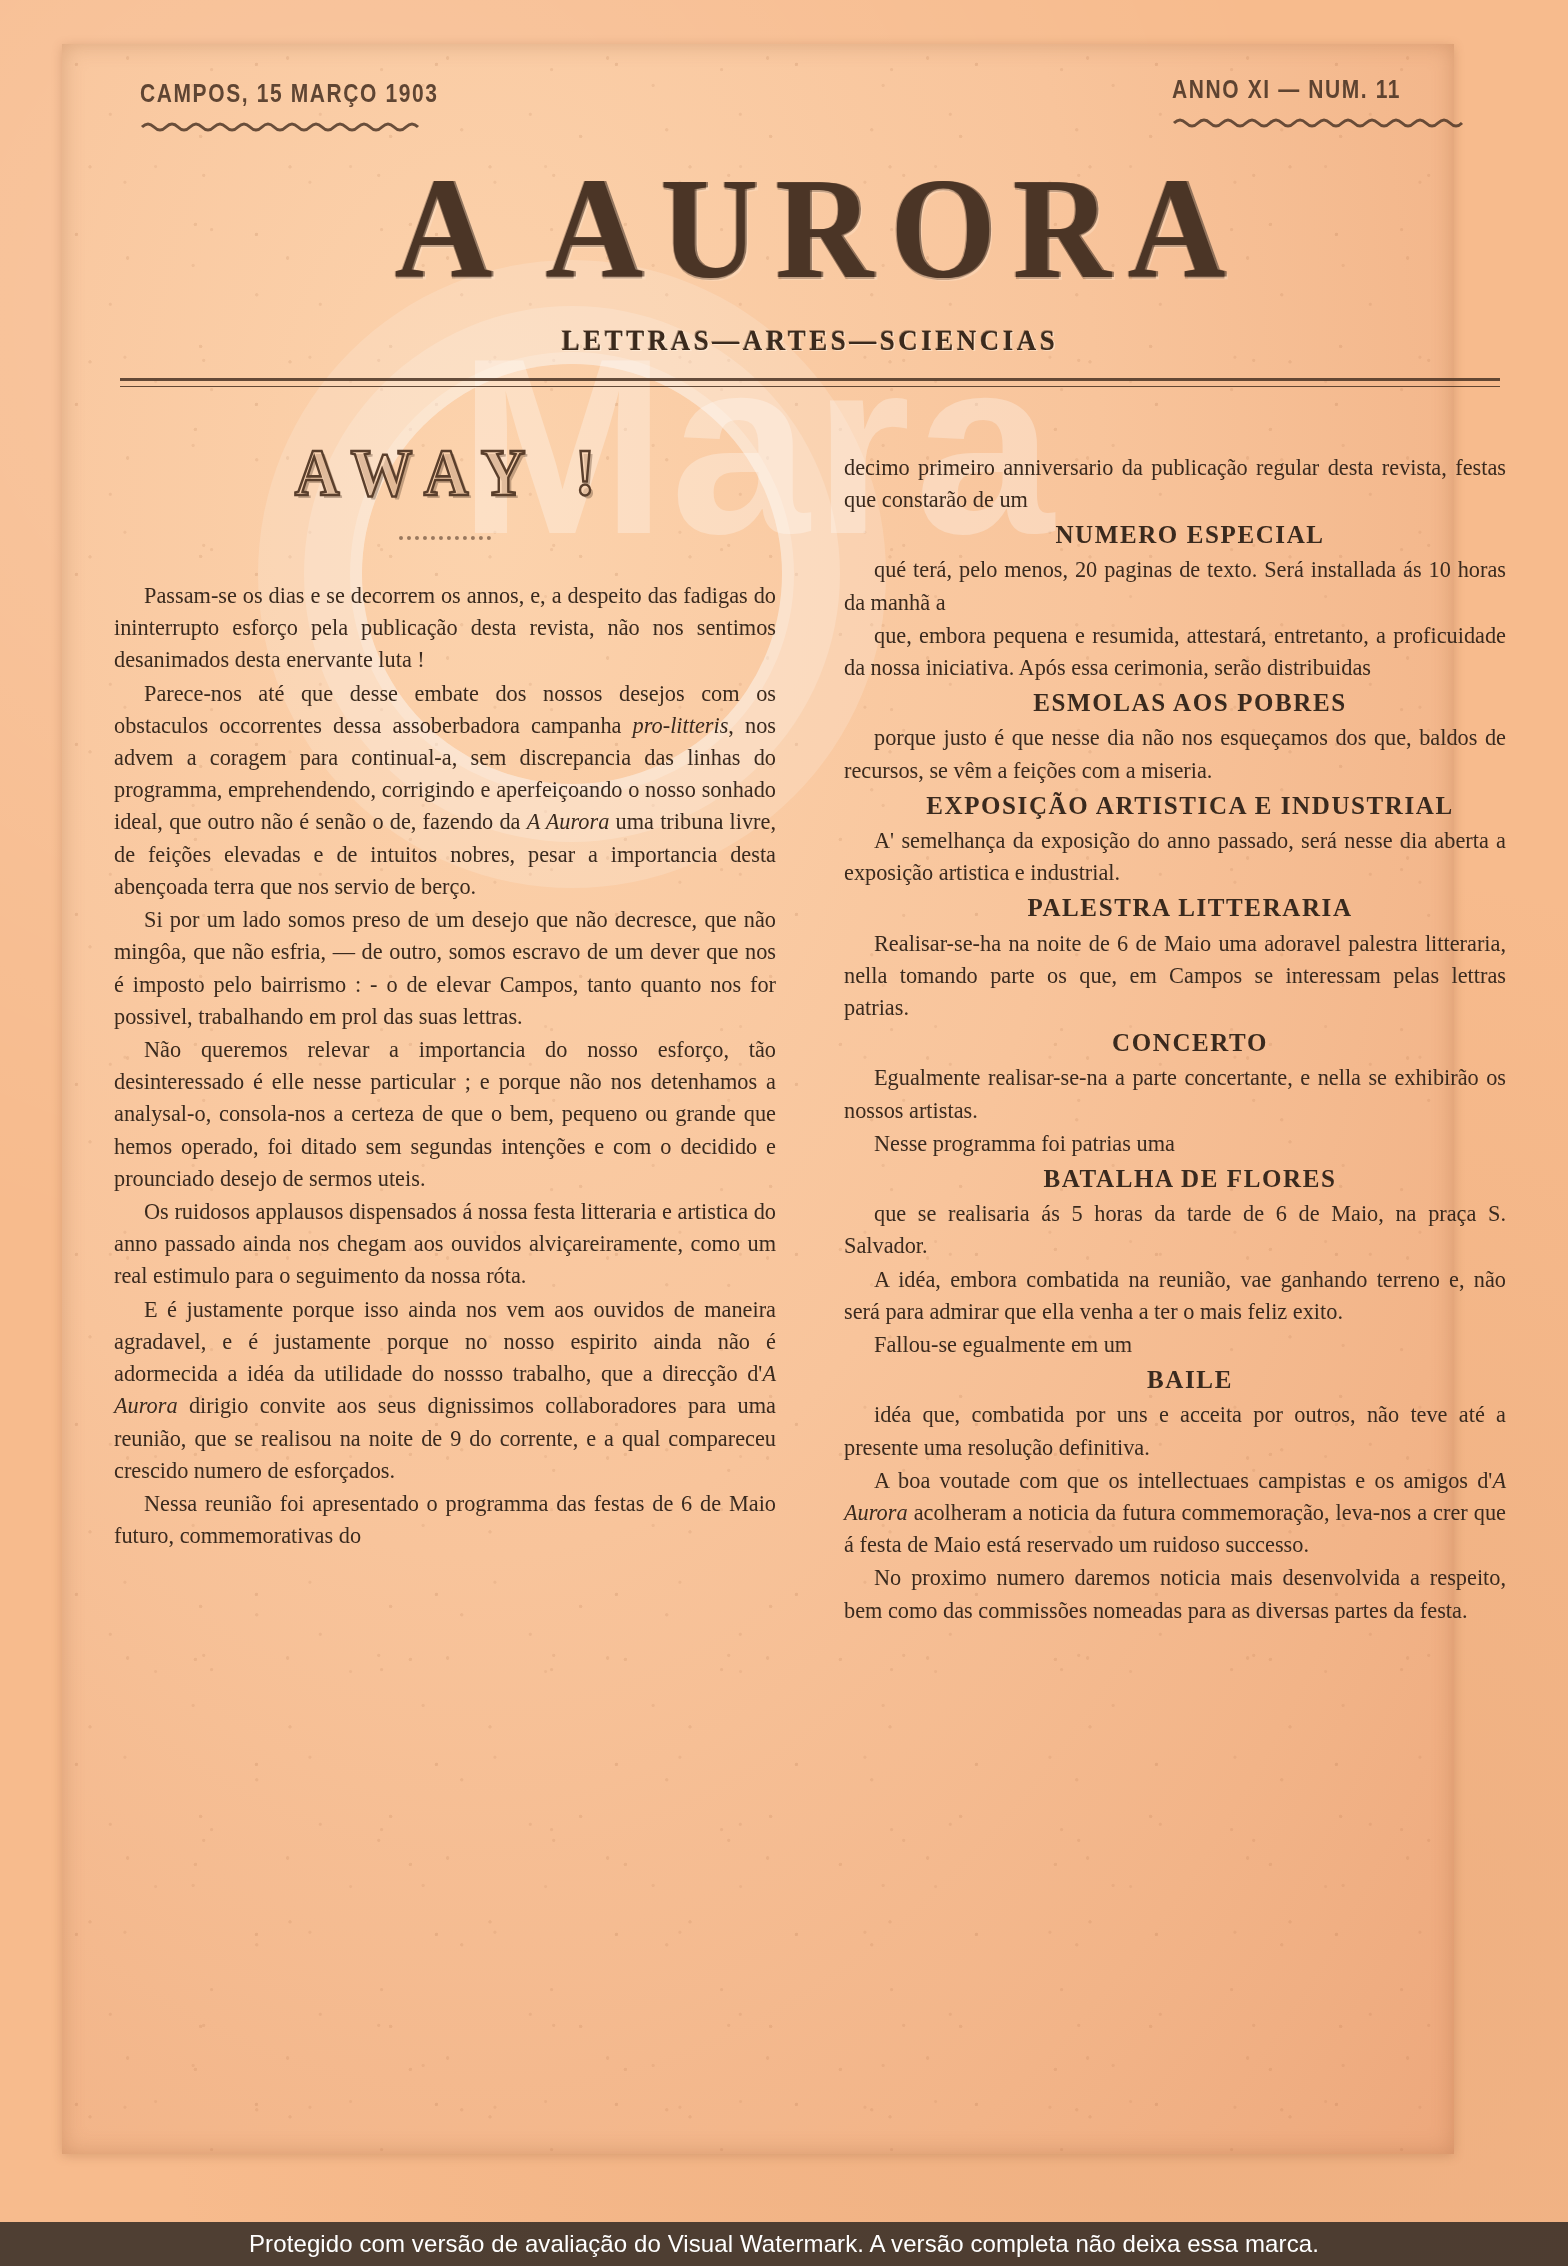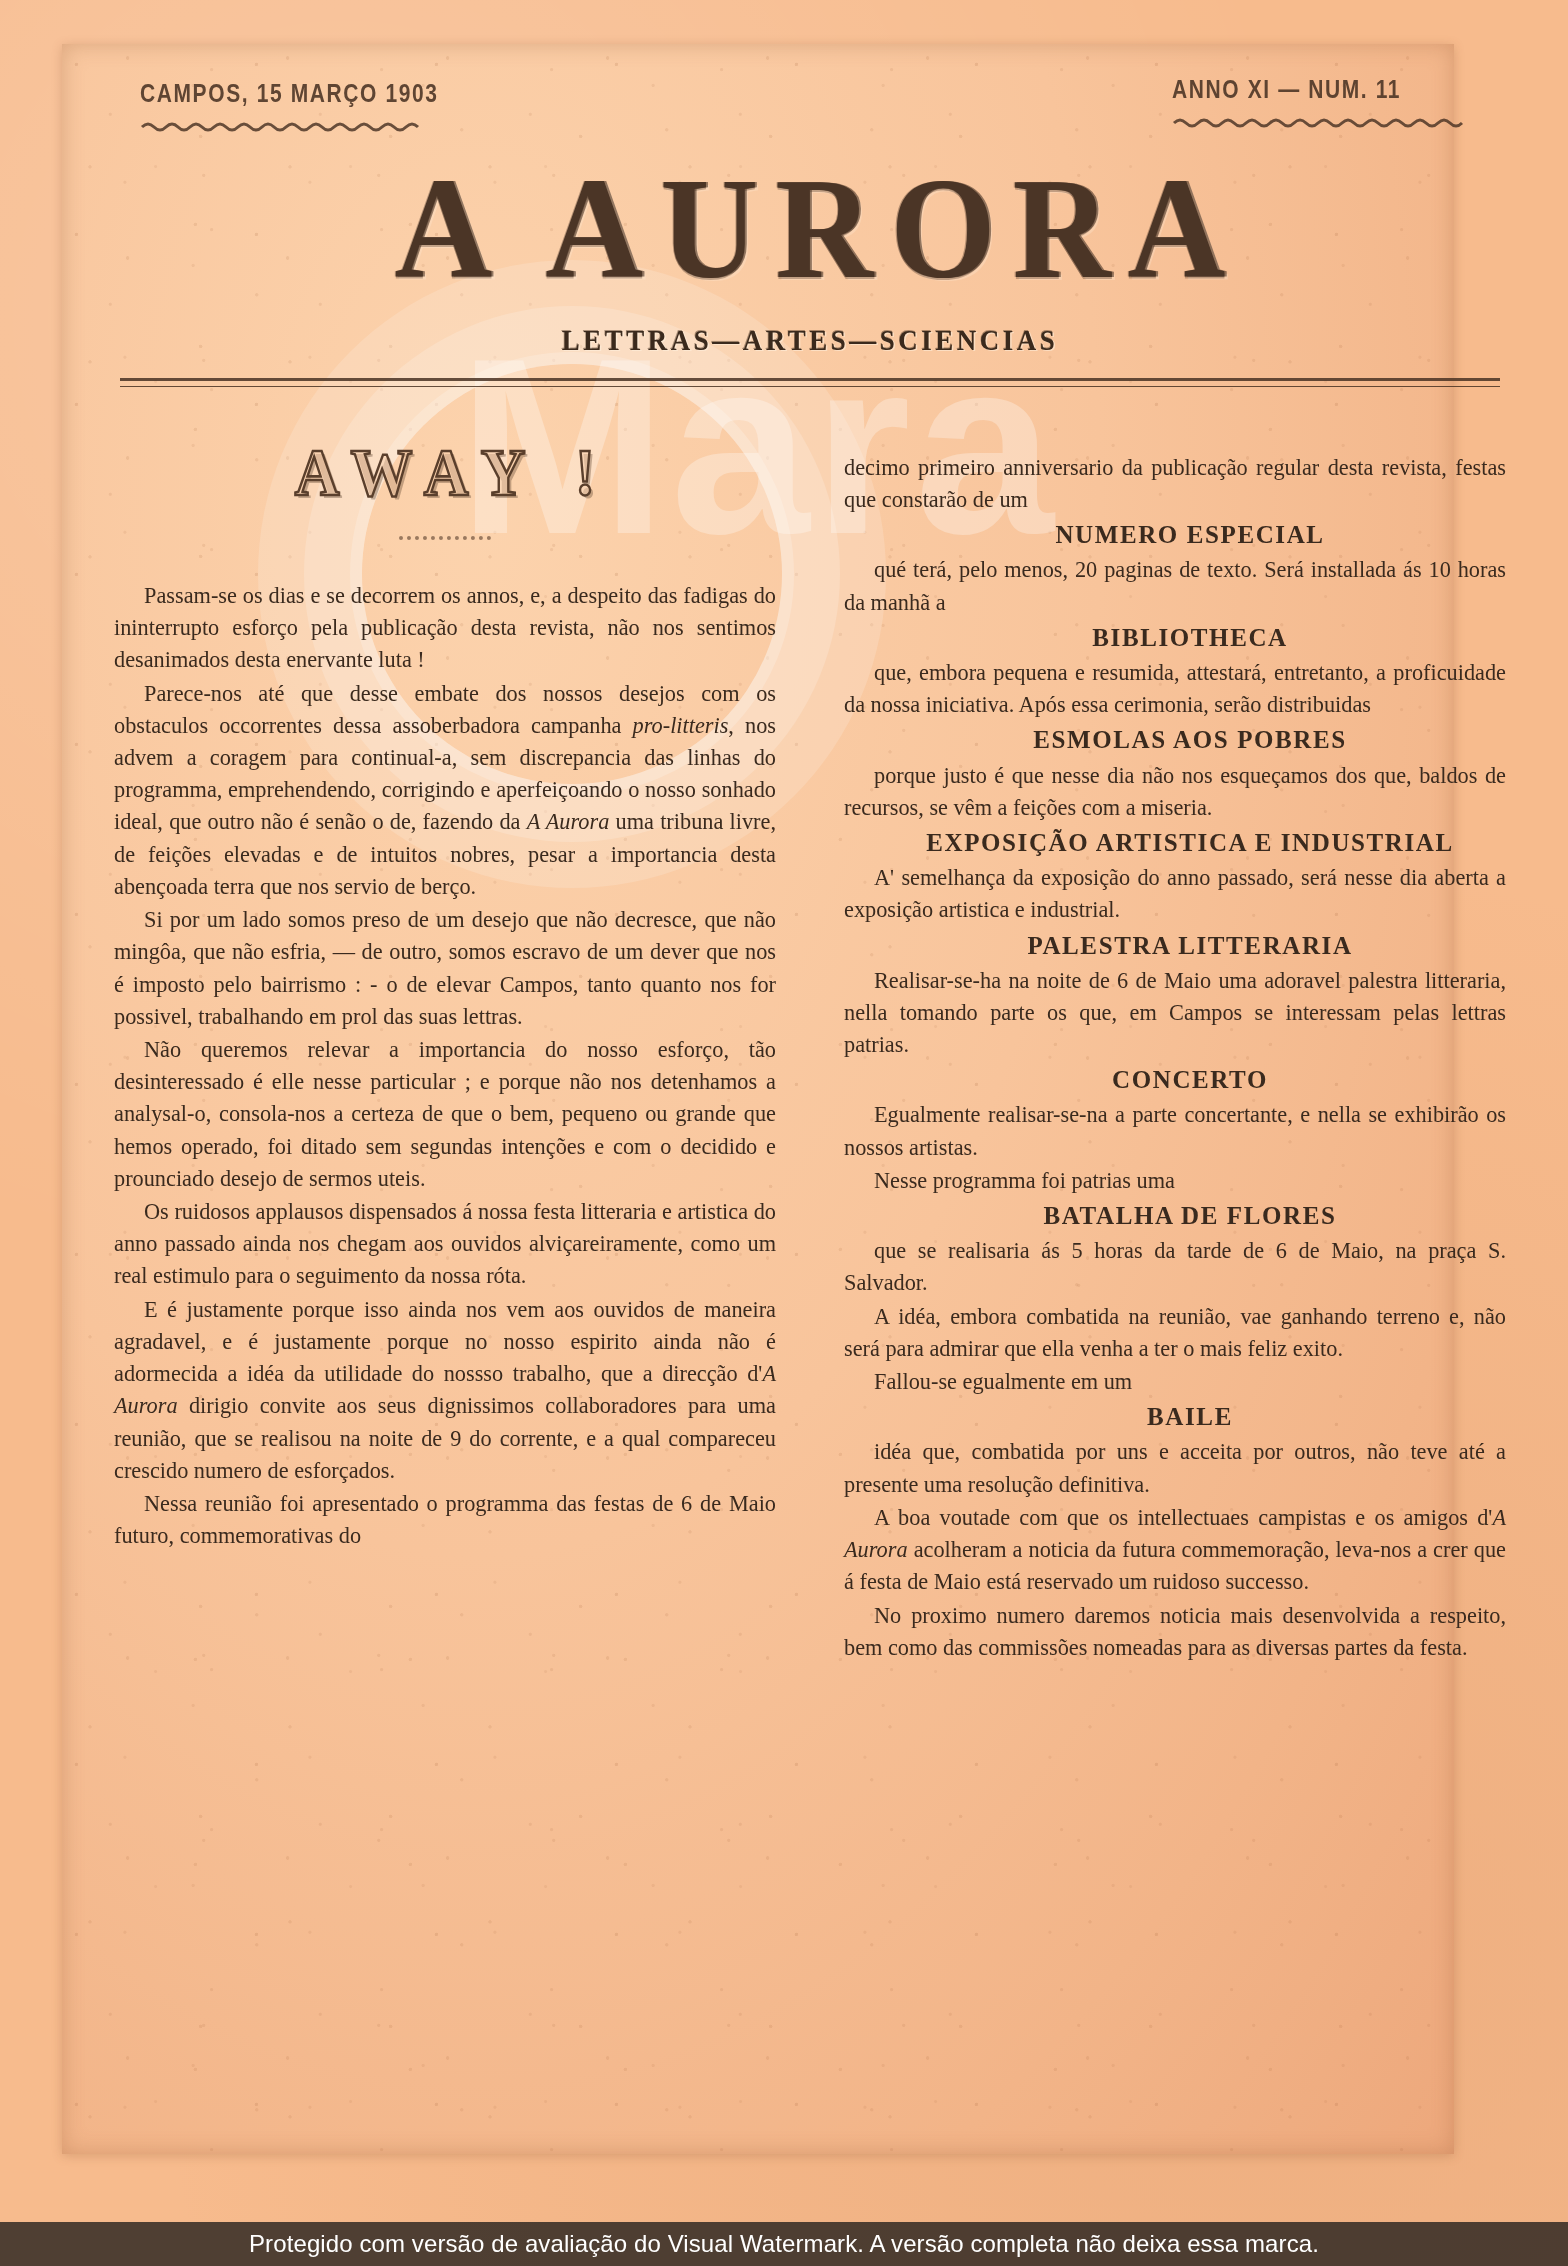--- a/index.html
+++ b/index.html
@@ -325,21 +325,20 @@
             <p>E é justamente porque isso ainda nos vem aos ouvidos de maneira agradavel, e é justamente porque no nosso espirito ainda não é adormecida a idéa da utilidade do nossso trabalho, que a direcção d'<i>A Aurora</i> dirigio convite aos seus dignissimos collaboradores para uma reunião, que se realisou na noite de 9 do corrente, e a qual compareceu crescido numero de esforçados.</p>
             <p>Nessa reunião foi apresentado o programma das festas de 6 de Maio futuro, commemorativas do</p>
           </div>
       </div>
 
       <div class="col col-right">
         <div class="body-text" id="right-body">
             <p style="text-indent: 0px; margin-top: 39px;">decimo primeiro anniversario da publicação regular desta revista, festas que constarão de um</p>
             <p class="subhead">NUMERO ESPECIAL</p>
             <p>qué terá, pelo menos, 20 paginas de texto. Será installada ás 10 horas da manhã a</p>
-            <p class="subhead">BIBLIOTHECA</p>
             <p>que, embora pequena e resumida, attestará, entretanto, a proficuidade da nossa iniciativa. Após essa cerimonia, serão distribuidas</p>
             <p class="subhead">ESMOLAS AOS POBRES</p>
             <p>porque justo é que nesse dia não nos esqueçamos dos que, baldos de recursos, se vêm a feições com a miseria.</p>
             <p class="subhead">EXPOSIÇÃO ARTISTICA E INDUSTRIAL</p>
             <p>A' semelhança da exposição do anno passado, será nesse dia aberta a exposição artistica e industrial.</p>
             <p class="subhead">PALESTRA LITTERARIA</p>
             <p>Realisar-se-ha na noite de 6 de Maio uma adoravel palestra litteraria, nella tomando parte os que, em Campos se interessam pelas lettras patrias.</p>
             <p class="subhead">CONCERTO</p>
             <p>Egualmente realisar-se-na a parte concertante, e nella se exhibirão os nossos artistas.</p>
             <p>Nesse programma foi patrias uma</p>

